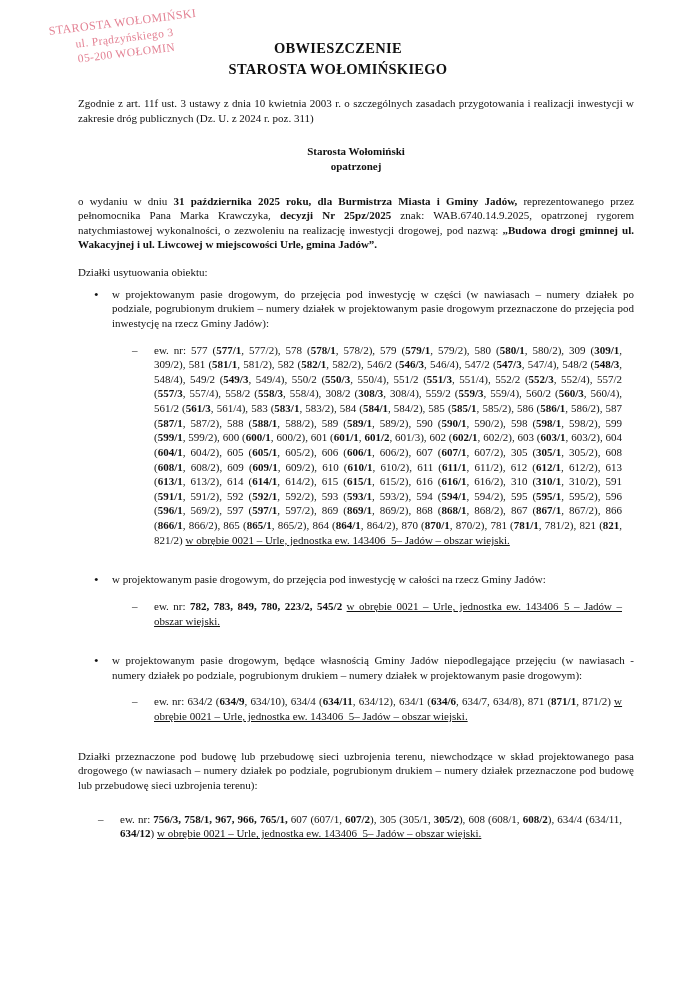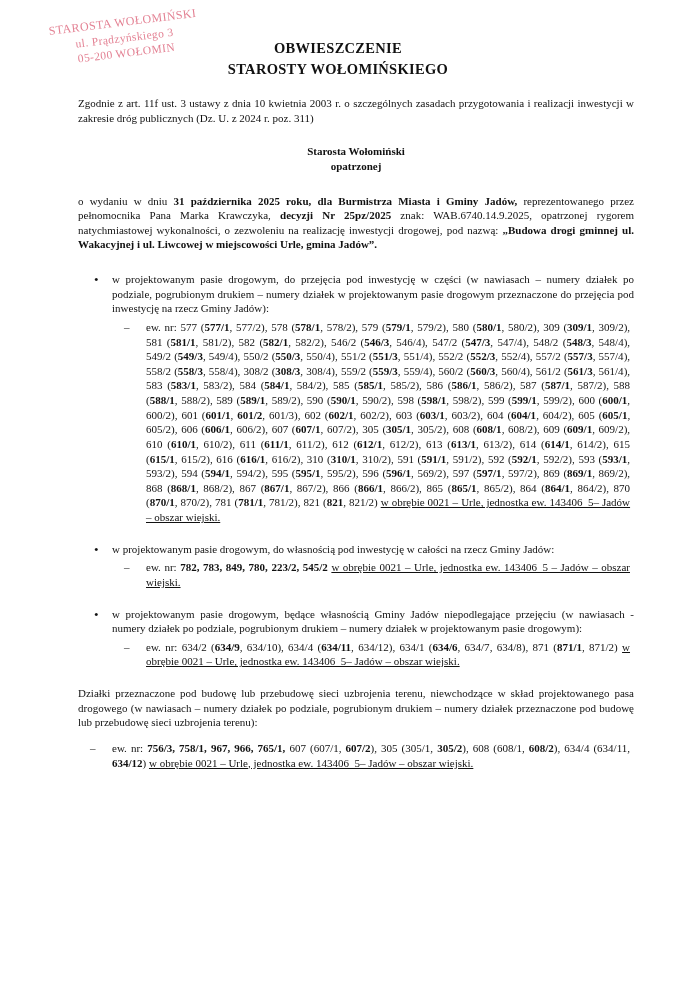--- a/index.html
+++ b/index.html
@@ -99,21 +99,21 @@
   ul.bullets > li::before {
     content: "\2022";
     position: absolute;
     left: 16px;
     top: -1px;
     font-size: 13px;
   }
 
   ul.dashes {
     list-style: none;
-    margin: 4px;
+    margin: 12px;
     padding: 0;
   }
   ul.dashes > li {
     position: relative;
     padding-left: 30px;
     text-align: justify;
   }
   ul.dashes > li::before {
     content: "\2013";
     position: absolute;
@@ -128,56 +128,57 @@
 <div class="page">
 
   <div class="stamp">
     <div class="l1">STAROSTA WOŁOMIŃSKI</div>
     <div class="l2">ul. Prądzyńskiego 3</div>
     <div class="l3">05-200 WOŁOMIN</div>
   </div>
 
   <div class="title-block">
     <div>OBWIESZCZENIE</div>
-    <div>STAROSTY WOŁOMIŃSKIEGO</div>
+    <div>STAROSTA WOŁOMIŃSKIEGO</div>
   </div>
 
   <div class="body-col">
 
     <p class="just">Zgodnie z art. 11f ust. 3 ustawy z dnia 10 kwietnia 2003 r. o szczególnych zasadach przygotowania i realizacji inwestycji w zakresie dróg publicznych (Dz. U. z 2024 r. poz. 311)</p>
 
     <div class="gap-lg"></div>
 
     <div class="center-bold">
       <div>Starosta Wołomiński</div>
       <div>opatrzonej</div>
     </div>
 
     <div class="gap-lg"></div>
 
     <p class="just"><span>o wydaniu w dniu </span><b>31 października 2025 roku, dla Burmistrza Miasta i Gminy Jadów,</b><span> reprezentowanego przez pełnomocnika Pana Marka Krawczyka, </span><b>decyzji Nr 25pz/2025</b><span> znak: WAB.6740.14.9.2025, opatrzonej rygorem natychmiastowej wykonalności, o zezwoleniu na realizację inwestycji drogowej, pod nazwą: </span><b>„Budowa drogi gminnej ul. Wakacyjnej i ul. Liwcowej w miejscowości Urle, gmina Jadów”.</b></p>
 
     <div class="gap-md"></div>
 
+    <p class="just">Działki usytuowania obiektu:</p>
 
     <div class="gap-sm"></div>
 
     <ul class="bullets">
 
       <li>
         <span>w projektowanym pasie drogowym, do przejęcia pod inwestycję w części (w nawiasach – numery działek po podziale, pogrubionym drukiem – numery działek w projektowanym pasie drogowym przeznaczone do przejęcia pod inwestycję na rzecz Gminy Jadów):</span>
         <ul class="dashes sub-indent">
           <li><span>ew. nr: </span><span><span><span>577</span> (<b>577/1</b>, <span>577/2</span>)</span>, <span><span>578</span> (<b>578/1</b>, <span>578/2</span>)</span>, <span><span>579</span> (<b>579/1</b>, <span>579/2</span>)</span>, <span><span>580</span> (<b>580/1</b>, <span>580/2</span>)</span>, <span><span>309</span> (<b>309/1</b>, <span>309/2</span>)</span>, <span><span>581</span> (<b>581/1</b>, <span>581/2</span>)</span>, <span><span>582</span> (<b>582/1</b>, <span>582/2</span>)</span>, <span><span>546/2</span> (<b>546/3</b>, <span>546/4</span>)</span>, <span><span>547/2</span> (<b>547/3</b>, <span>547/4</span>)</span>, <span><span>548/2</span> (<b>548/3</b>, <span>548/4</span>)</span>, <span><span>549/2</span> (<b>549/3</b>, <span>549/4</span>)</span>, <span><span>550/2</span> (<b>550/3</b>, <span>550/4</span>)</span>, <span><span>551/2</span> (<b>551/3</b>, <span>551/4</span>)</span>, <span><span>552/2</span> (<b>552/3</b>, <span>552/4</span>)</span>, <span><span>557/2</span> (<b>557/3</b>, <span>557/4</span>)</span>, <span><span>558/2</span> (<b>558/3</b>, <span>558/4</span>)</span>, <span><span>308/2</span> (<b>308/3</b>, <span>308/4</span>)</span>, <span><span>559/2</span> (<b>559/3</b>, <span>559/4</span>)</span>, <span><span>560/2</span> (<b>560/3</b>, <span>560/4</span>)</span>, <span><span>561/2</span> (<b>561/3</b>, <span>561/4</span>)</span>, <span><span>583</span> (<b>583/1</b>, <span>583/2</span>)</span>, <span><span>584</span> (<b>584/1</b>, <span>584/2</span>)</span>, <span><span>585</span> (<b>585/1</b>, <span>585/2</span>)</span>, <span><span>586</span> (<b>586/1</b>, <span>586/2</span>)</span>, <span><span>587</span> (<b>587/1</b>, <span>587/2</span>)</span>, <span><span>588</span> (<b>588/1</b>, <span>588/2</span>)</span>, <span><span>589</span> (<b>589/1</b>, <span>589/2</span>)</span>, <span><span>590</span> (<b>590/1</b>, <span>590/2</span>)</span>, <span><span>598</span> (<b>598/1</b>, <span>598/2</span>)</span>, <span><span>599</span> (<b>599/1</b>, <span>599/2</span>)</span>, <span><span>600</span> (<b>600/1</b>, <span>600/2</span>)</span>, <span><span>601</span> (<b>601/1</b>, <b>601/2</b>, <span>601/3</span>)</span>, <span><span>602</span> (<b>602/1</b>, <span>602/2</span>)</span>, <span><span>603</span> (<b>603/1</b>, <span>603/2</span>)</span>, <span><span>604</span> (<b>604/1</b>, <span>604/2</span>)</span>, <span><span>605</span> (<b>605/1</b>, <span>605/2</span>)</span>, <span><span>606</span> (<b>606/1</b>, <span>606/2</span>)</span>, <span><span>607</span> (<b>607/1</b>, <span>607/2</span>)</span>, <span><span>305</span> (<b>305/1</b>, <span>305/2</span>)</span>, <span><span>608</span> (<b>608/1</b>, <span>608/2</span>)</span>, <span><span>609</span> (<b>609/1</b>, <span>609/2</span>)</span>, <span><span>610</span> (<b>610/1</b>, <span>610/2</span>)</span>, <span><span>611</span> (<b>611/1</b>, <span>611/2</span>)</span>, <span><span>612</span> (<b>612/1</b>, <span>612/2</span>)</span>, <span><span>613</span> (<b>613/1</b>, <span>613/2</span>)</span>, <span><span>614</span> (<b>614/1</b>, <span>614/2</span>)</span>, <span><span>615</span> (<b>615/1</b>, <span>615/2</span>)</span>, <span><span>616</span> (<b>616/1</b>, <span>616/2</span>)</span>, <span><span>310</span> (<b>310/1</b>, <span>310/2</span>)</span>, <span><span>591</span> (<b>591/1</b>, <span>591/2</span>)</span>, <span><span>592</span> (<b>592/1</b>, <span>592/2</span>)</span>, <span><span>593</span> (<b>593/1</b>, <span>593/2</span>)</span>, <span><span>594</span> (<b>594/1</b>, <span>594/2</span>)</span>, <span><span>595</span> (<b>595/1</b>, <span>595/2</span>)</span>, <span><span>596</span> (<b>596/1</b>, <span>569/2</span>)</span>, <span><span>597</span> (<b>597/1</b>, <span>597/2</span>)</span>, <span><span>869</span> (<b>869/1</b>, <span>869/2</span>)</span>, <span><span>868</span> (<b>868/1</b>, <span>868/2</span>)</span>, <span><span>867</span> (<b>867/1</b>, <span>867/2</span>)</span>, <span><span>866</span> (<b>866/1</b>, <span>866/2</span>)</span>, <span><span>865</span> (<b>865/1</b>, <span>865/2</span>)</span>, <span><span>864</span> (<b>864/1</b>, <span>864/2</span>)</span>, <span><span>870</span> (<b>870/1</b>, <span>870/2</span>)</span>, <span><span>781</span> (<b>781/1</b>, <span>781/2</span>)</span>, <span><span>821</span> (<b>821</b>, <span>821/2</span>)</span></span> <span class="u">w obrębie 0021 – Urle, jednostka ew. 143406_5– Jadów – obszar wiejski.</span></li>
         </ul>
       </li>
 
       <div class="gap-md"></div>
 
       <li>
-        <span>w projektowanym pasie drogowym, do własnością pod inwestycję w całości na rzecz Gminy Jadów:</span>
+        <span>w projektowanym pasie drogowym, do przejęcia pod inwestycję w całości na rzecz Gminy Jadów:</span>
         <ul class="dashes sub-indent">
           <li><span>ew. nr: </span><b>782, 783, 849, 780, 223/2, 545/2</b> <span class="u">w obrębie 0021 – Urle, jednostka ew. 143406_5 – Jadów – obszar wiejski.</span></li>
         </ul>
       </li>
 
       <div class="gap-md"></div>
 
       <li>
         <span>w projektowanym pasie drogowym, będące własnością Gminy Jadów niepodlegające przejęciu (w nawiasach - numery działek po podziale, pogrubionym drukiem – numery działek w projektowanym pasie drogowym):</span>
         <ul class="dashes sub-indent">

